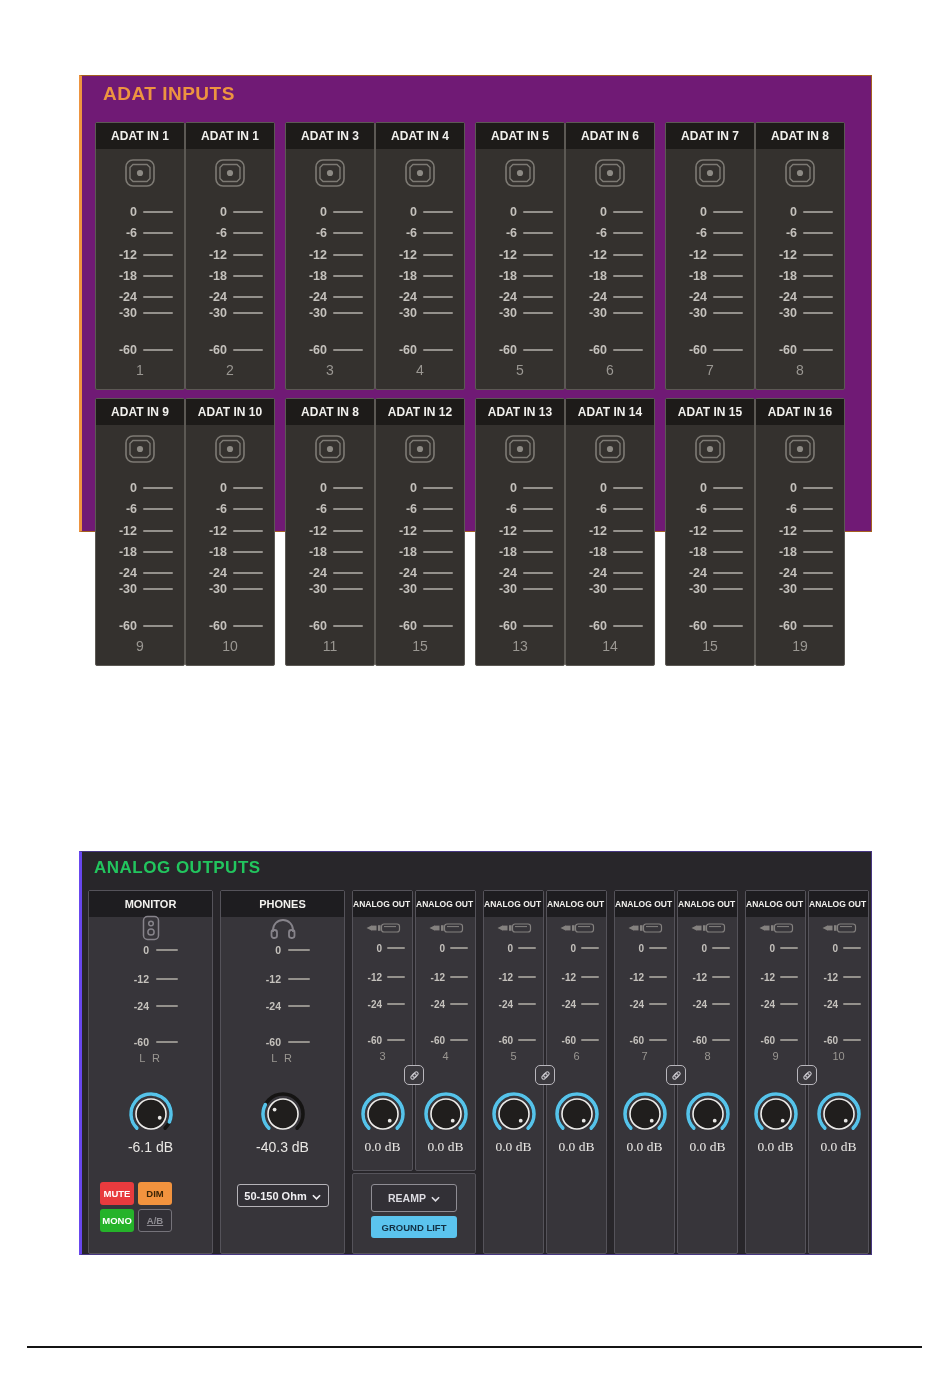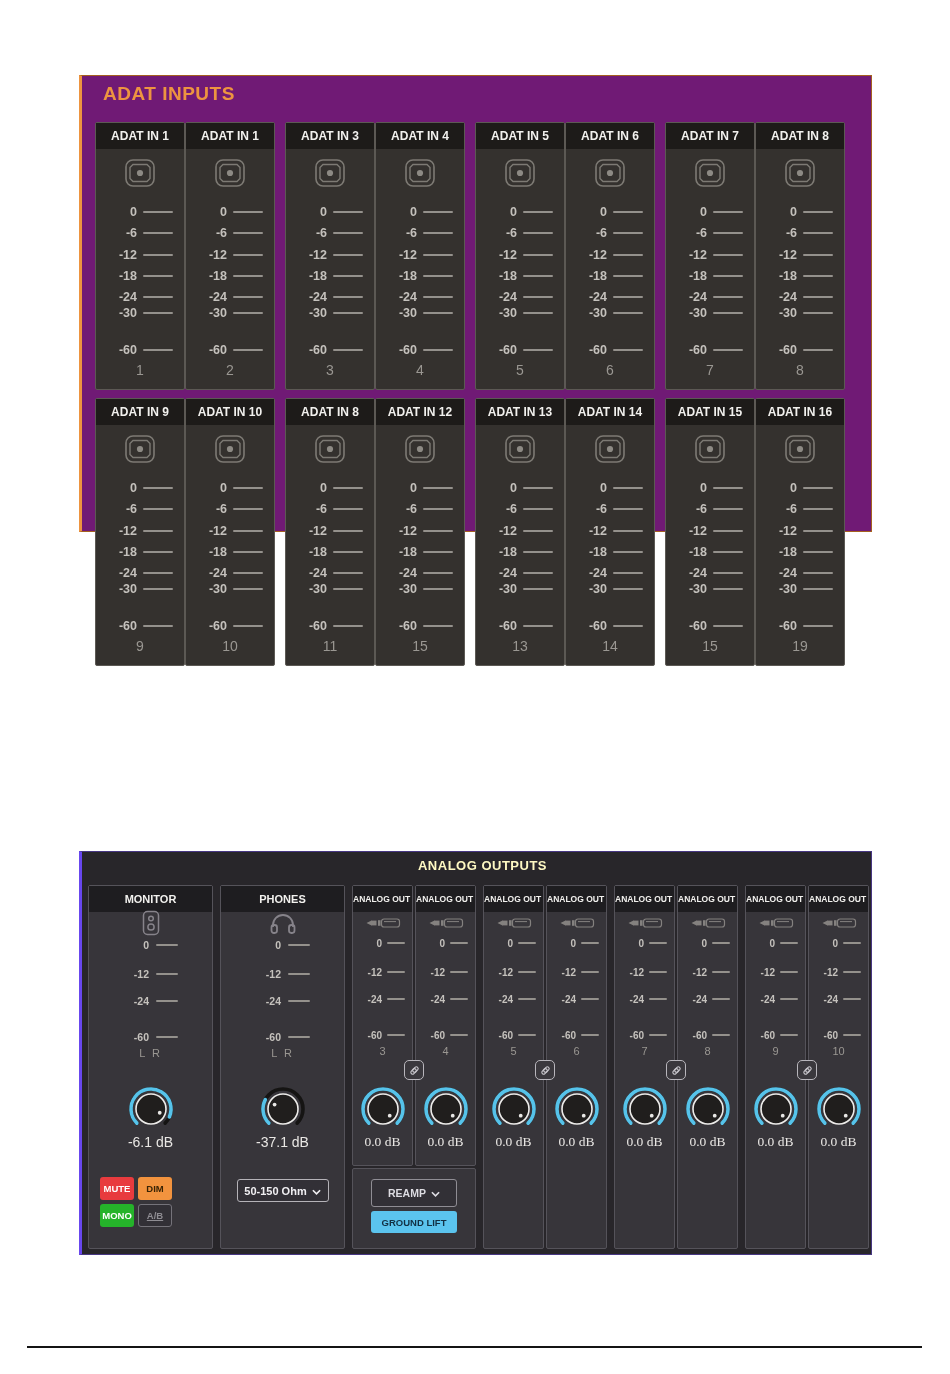--- a/index.html
+++ b/index.html
@@ -5,21 +5,21 @@
   html,body{margin:0;padding:0;background:#ffffff;}
   .page{position:relative;width:950px;height:1374px;background:#ffffff;overflow:hidden;
         font-family:"Liberation Sans","DejaVu Sans",sans-serif;}
   .panel{position:absolute;box-sizing:border-box;}
   .panel-adat{left:79px;top:75px;width:793px;height:457px;background:#701a75;
         border:1px solid #a5601f;border-left:3px solid #ED9440;}
   .panel-analog{left:79px;top:851px;width:793px;height:404px;background:#28262a;
         border:1px solid #473782;border-left:3px solid #6847EE;}
   .panel-title{font-weight:bold;letter-spacing:.5px;margin:0;}
   .panel-adat .panel-title{color:#ED9440;font-size:19px;padding:7px 0 0 21px;}
-  .panel-analog .panel-title{color:#fef9c3;font-size:13px;padding:6px 0 0 12px;text-align:center;}
+  .panel-analog .panel-title{color:#22c55e;font-size:17px;padding:6px 0 0 12px;}
 
   
   .adat-grid{margin:17px 0 0 13px;}
   .adat-row{display:flex;gap:10px;}
   .adat-row + .adat-row{margin-top:8px;}
   .pair{display:flex;gap:0;align-items:center;}
   .ch{box-sizing:border-box;background:#34312e;border:1px solid #5c5954;border-radius:2px;
       display:flex;flex-direction:column;align-items:center;}
   .adat-ch{width:90px;height:268px;}
   .ch-head{width:100%;background:#1d1b19;color:#f2f1ee;font-weight:bold;text-align:center;
@@ -852,21 +852,21 @@
           </div>
           <div class="ch-num">L R</div>
           <div class="knob-wrap">
             <svg width="48" height="48" viewBox="0 0 48 48">
               <path d="M 9.86 38.14 A 20 20 0 1 1 38.14 38.14" stroke="#151413" stroke-width="3.6" fill="none" stroke-linecap="round"></path>
               <path d="M 9.86 38.14 A 20 20 0 0 1 6.32 14.64" stroke="#56C3EA" stroke-width="3.6" fill="none" stroke-linecap="round"></path>
               <circle cx="24" cy="24" r="15" fill="#201e1d" stroke="#edecea" stroke-width="1.6"></circle>
               <circle cx="15.60" cy="19.55" r="1.9" fill="#e8e7e5"></circle>
             </svg>
           </div>
-          <div class="db-val">-37.1 dB</div>
+          <div class="db-val">-40.3 dB</div>
           <div class="dropdown dd-imp">
             <span class="dd-label">50-150 Ohm</span>
             <span class="dd-chev"><svg width="9" height="6" viewBox="0 0 10 6" fill="none" stroke="currentColor" stroke-width="1.8">
                 <polyline points="1,1 5,5 9,1"></polyline>
               </svg></span>
           </div>
         </div>
         <div class="pair2">
           <div class="pair-chs">
             <div class="acol nrw-col short">

